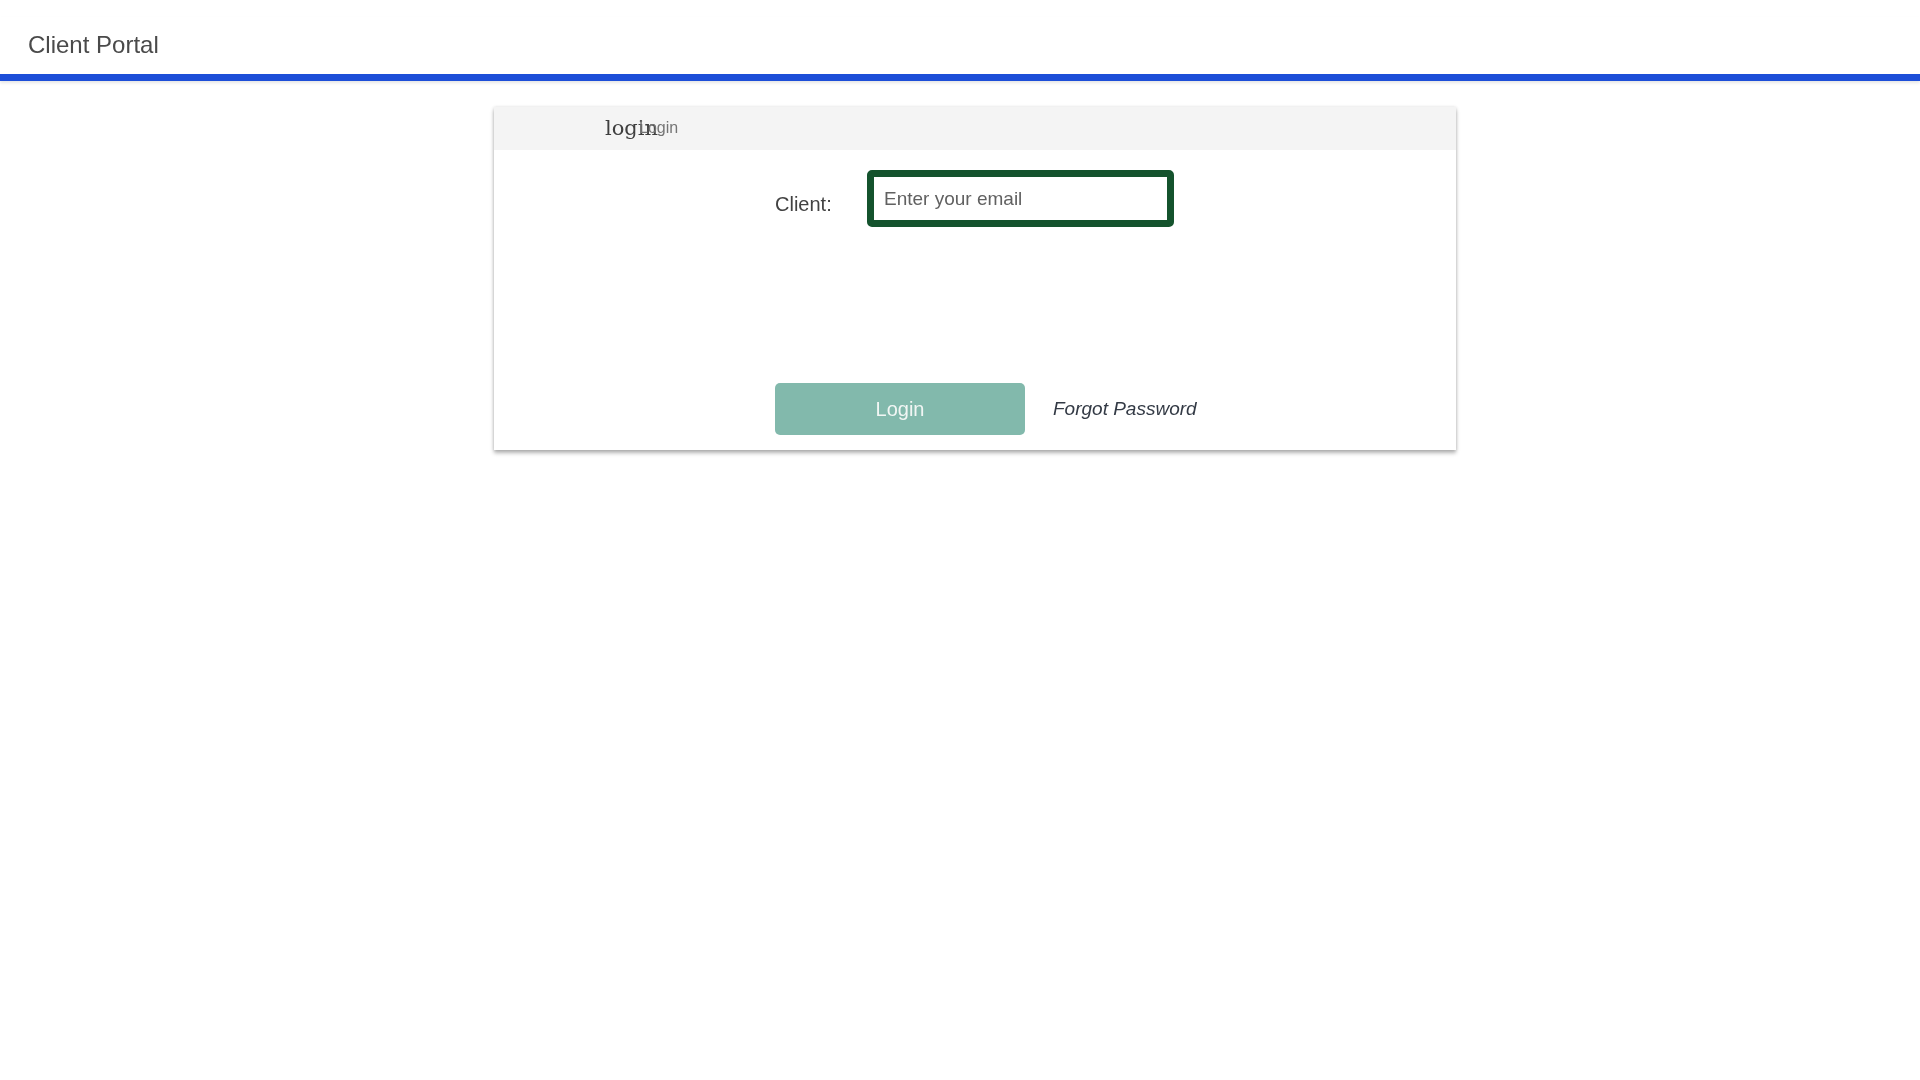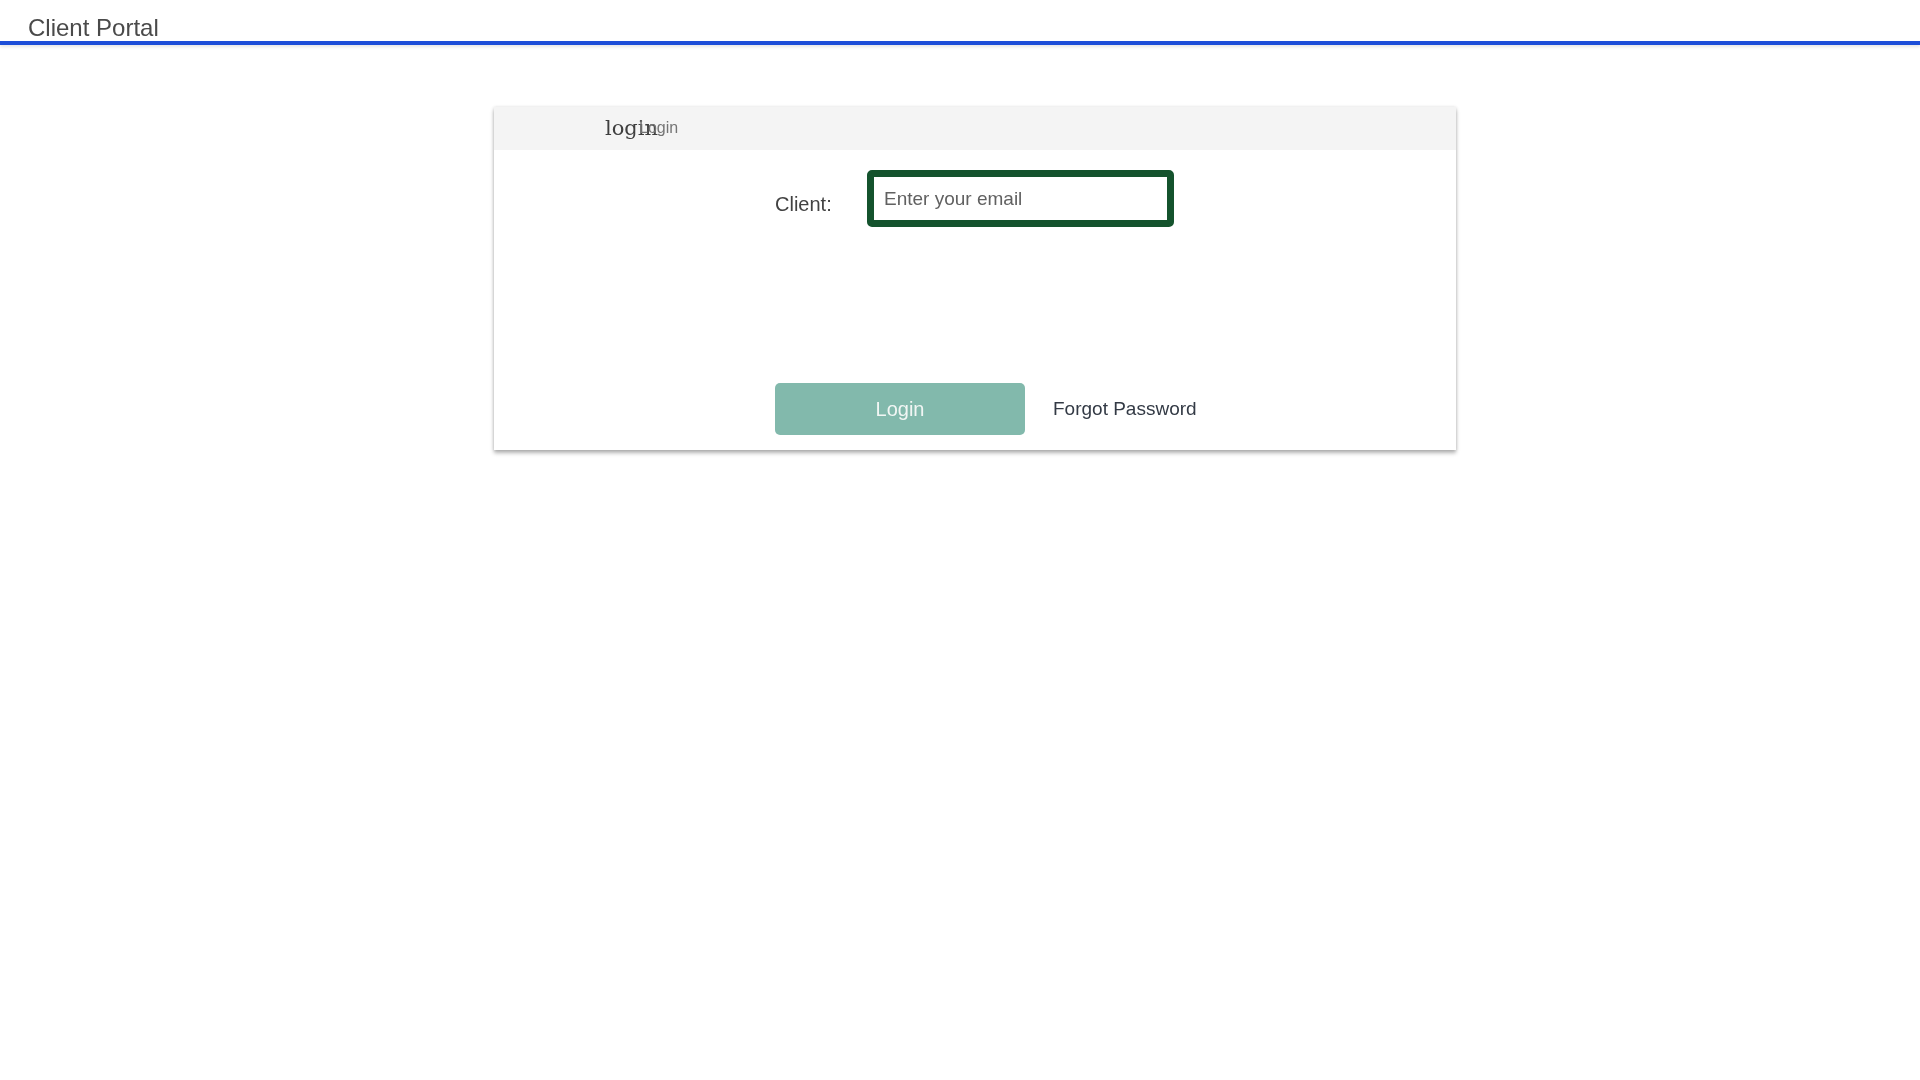--- a/index.html
+++ b/index.html
@@ -6,24 +6,24 @@
   html, body {
     width: 1920px; height: 1080px;
     background: #ffffff;
     font-family: "Liberation Sans", sans-serif;
     overflow: hidden;
     position: relative;
   }
 
   
   .topbar {
-    position: absolute; top: 0; left: 0;
-    width: 1920px; height: 45px;
+    position: absolute; top: 17px; left: 0;
+    width: 1920px; height: 64px;
     background: #ffffff;
-    border-bottom: 4px solid #1d4ed8;
+    border-bottom: 7px solid #1d4ed8;
     box-shadow: 0 2px 3px rgba(0,0,0,0.10);
     z-index: 5;
   }
   .topbar-title {
     position: absolute; left: 28px; top: 0;
     line-height: 55px;
     font-size: 24px;
     color: var(--topbar_title, #4a4a4a);
     white-space: nowrap;
   }
@@ -114,20 +114,21 @@
     font-size: 20px;
     cursor: pointer;
     margin-right: 28px;
   }
   .forgot-link {
     font-size: 19px;
     color: var(--link_text, #333a45);
     text-decoration: none;
     cursor: pointer;
     white-space: nowrap;
+    font-style: italic;
   }
 </style>
 </head>
 <body>
 
 <header class="topbar">
   <div class="topbar-title">Client Portal</div>
 </header>
 
 <section class="card">

